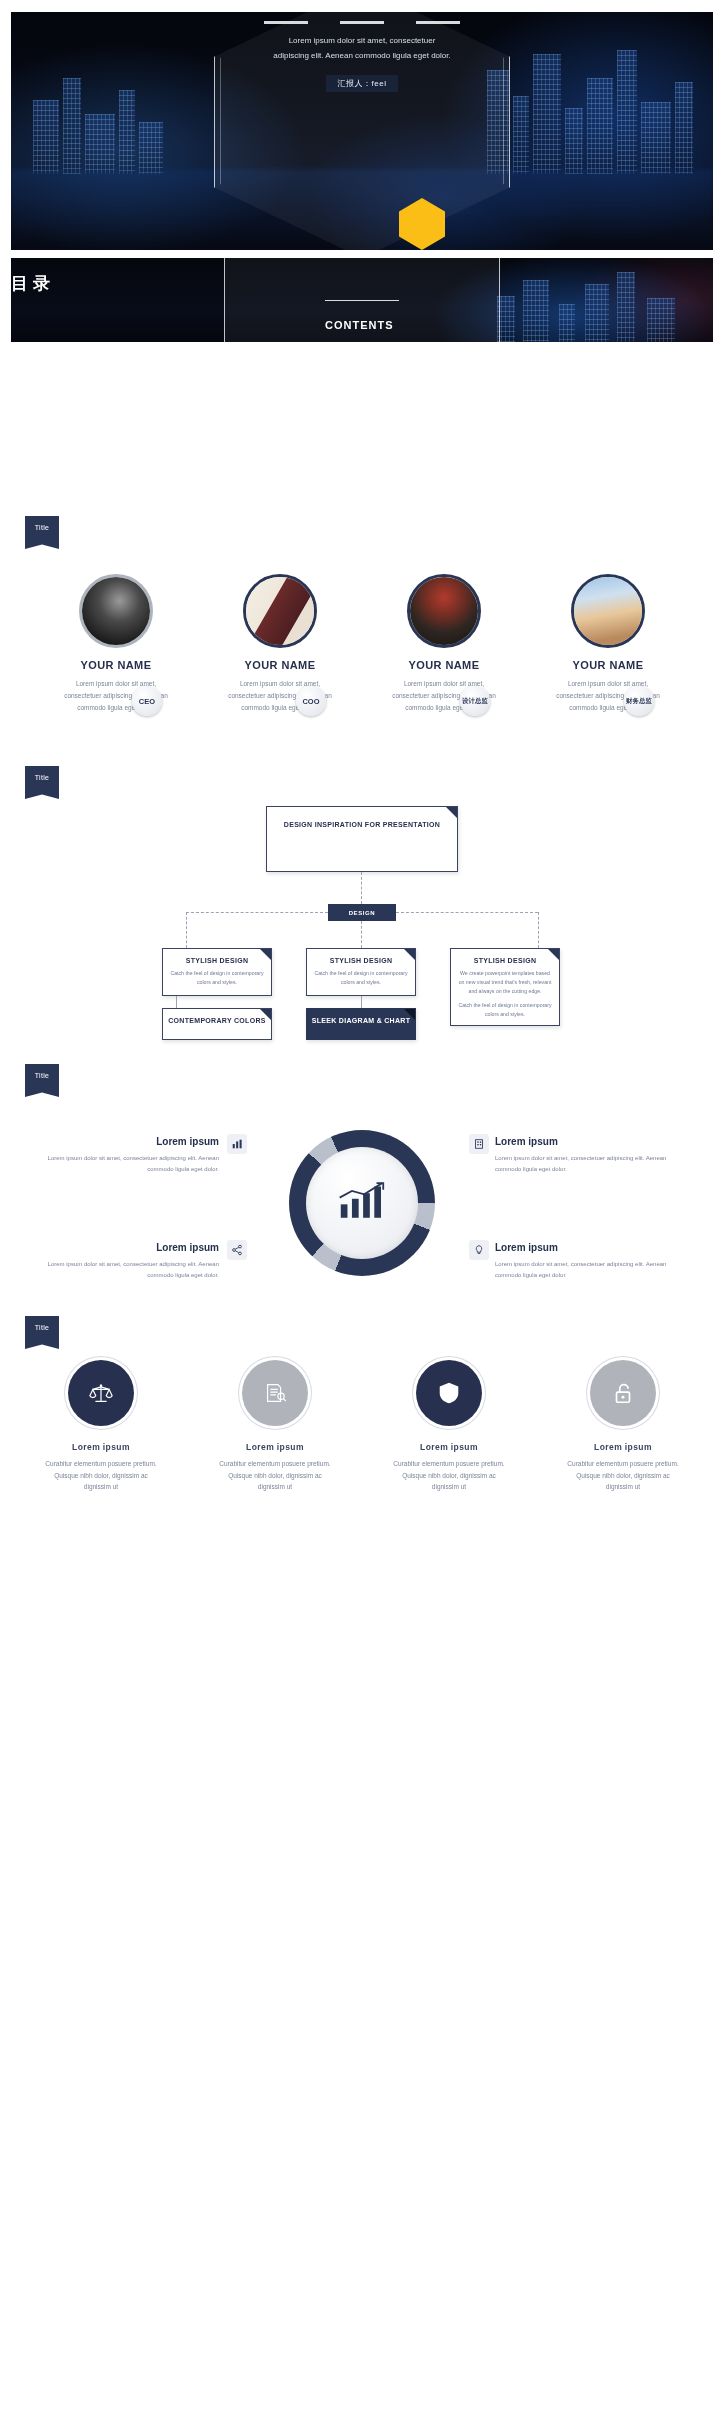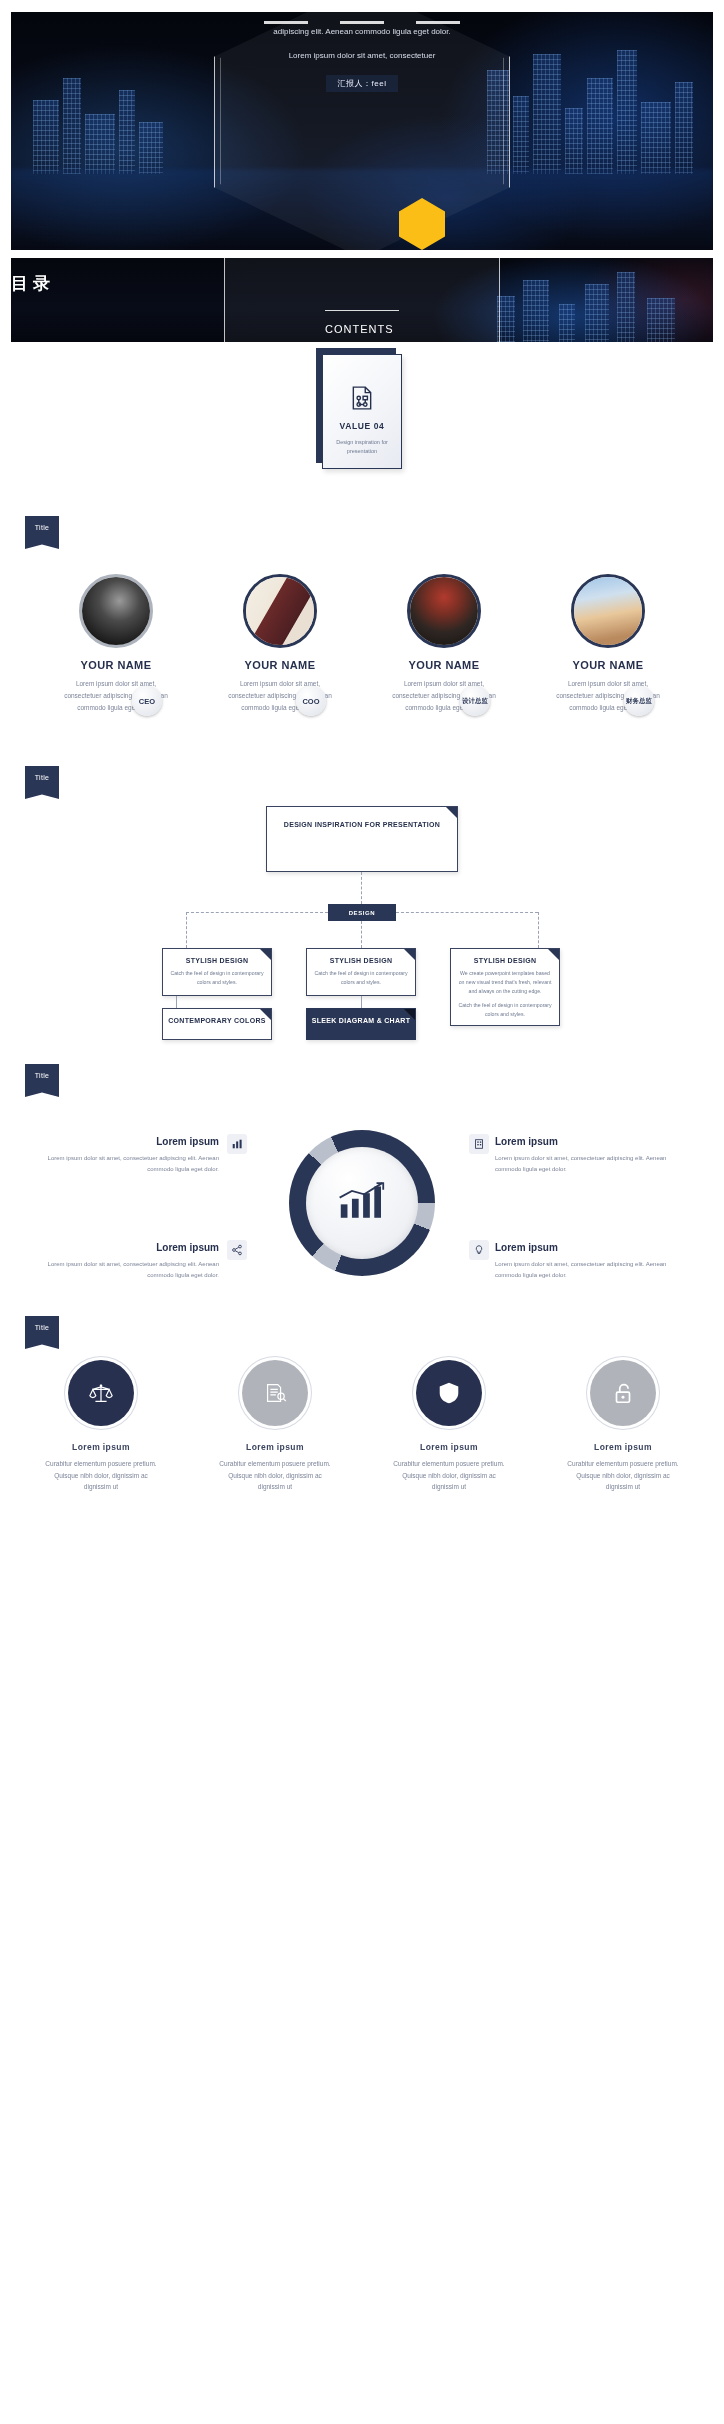--- a/index.html
+++ b/index.html
@@ -76,22 +76,22 @@
   #contents {
     height: 84px; margin-top: 8px;
     background:
       radial-gradient(ellipse 200px 90px at 80% 70%, rgba(30,90,180,.55), rgba(0,0,0,0) 70%),
       radial-gradient(ellipse 160px 80px at 96% 50%, rgba(120,40,60,.35), rgba(0,0,0,0) 70%),
       linear-gradient(180deg,#05070e 0%, #080c18 60%, #05070f 100%);
   }
   #contents .hexframe { top:-64px; height: 236px; width: 276px; background: rgba(255,255,255,.05); }
   .contents-inner { position:absolute; left:0; right:0; top: 14px; text-align:left; }
   .contents-cn { font-size: 17px; font-weight:bold; color:#fff; letter-spacing: 5px; }
-  .contents-en { margin: 15px auto 0; width: 74px; padding-top:12px; border-top: 1px solid rgba(255,255,255,.85);
-                 font-size: 11px; color:#fff; letter-spacing: 1px; }
+  .contents-en { margin: 5px auto 0; width: 74px; padding-top:18px; border-top: 1px solid rgba(255,255,255,.85);
+                 font-size: 11px; color:#fff; letter-spacing: 1px; font-weight: bold; }
 
   
   .sect { width: 702px; margin: 0 auto; background:#fff; position: relative; }
   #values { height: 148px; padding-top: 12px; display:flex; justify-content:center; gap: 28px; }
   .vcard { position: relative; width: 80px; height: 115px; }
   .vcard .back {
     position:absolute; left:-6px; top:-6px; width: 80px; height: 115px;
     background:#2a3655;
   }
   .vcard .front {
@@ -215,22 +215,22 @@
 
     <div class="hexframe"></div>
     <div class="hexframe2"></div>
 
     <div class="hero-inner">
       <div class="dashrow">
           <i></i>
           <i></i>
           <i></i>
         </div>
+      <div class="hero-sub">Lorem ipsum dolor sit amet, consectetuer</div>
       <div class="hero-sub" style="margin-top:0">adipiscing elit. Aenean commodo ligula eget dolor.</div>
-      <div class="hero-sub">Lorem ipsum dolor sit amet, consectetuer</div>
       <div><span class="hero-presenter">汇报人：feel</span></div>
     </div>
 
     <div class="hexmark"></div>
   </div>
 
   <div class="slide" id="contents">
     <div class="city">
       <div class="bld" style="left:486px;width:18px;height:46px;bottom:0;"></div>
       <div class="bld" style="left:512px;width:26px;height:62px;bottom:0;"></div>
@@ -244,38 +244,20 @@
       <div class="contents-cn">目录</div>
       <div class="contents-en">CONTENTS</div>
     </div>
   </div>
 
   <div class="sect" id="values">
 
 
 
 
-    <div class="vcard">
-      <div class="back"></div>
-      <div class="front">
-        <div class="vicon">
-          <svg viewBox="0 0 24 24" width="26" height="26" fill="none" stroke="#26304d" stroke-width="1.3">
-            <path d="M4 2h11l5 5v15H4z"></path>
-              <path d="M15 2v5h5"></path>
-            <circle cx="9" cy="12" r="1.6"></circle>
-              <rect x="13" y="10.4" width="4" height="3.2"></rect>
-            <circle cx="9" cy="18" r="1.6"></circle>
-              <circle cx="15" cy="18" r="1.6"></circle>
-            <path d="M9 13.6v2.8M9 18h4.4M15 13.6v2.8"></path>
-          </svg>
-        </div>
-        <div class="vlabel">VALUE 04</div>
-        <div class="vdesc">Design inspiration for presentation</div>
-      </div>
-    </div>
   </div>
 
   <div class="gap"></div>
 
   <div class="sect" id="team">
     <div class="ribbon" style="top:0">
       <div class="tag">Title</div>
       <div class="tail"></div>
     </div>
 

